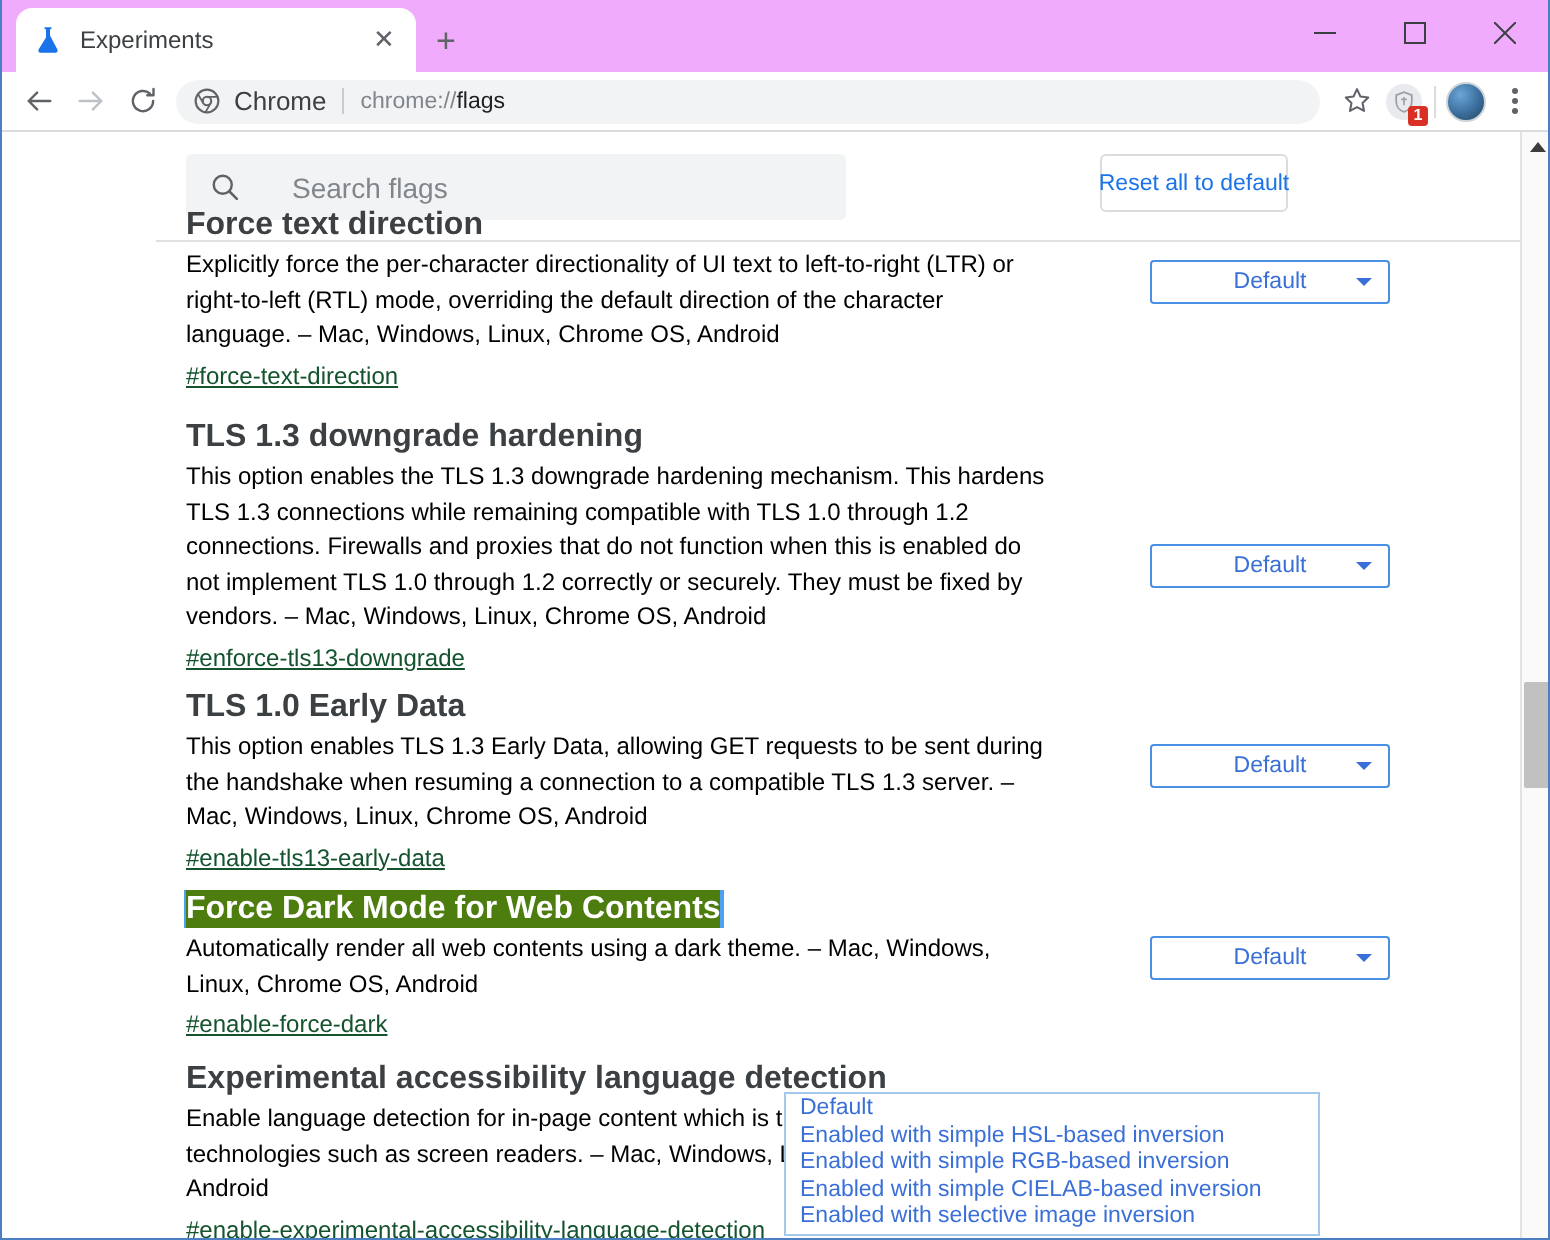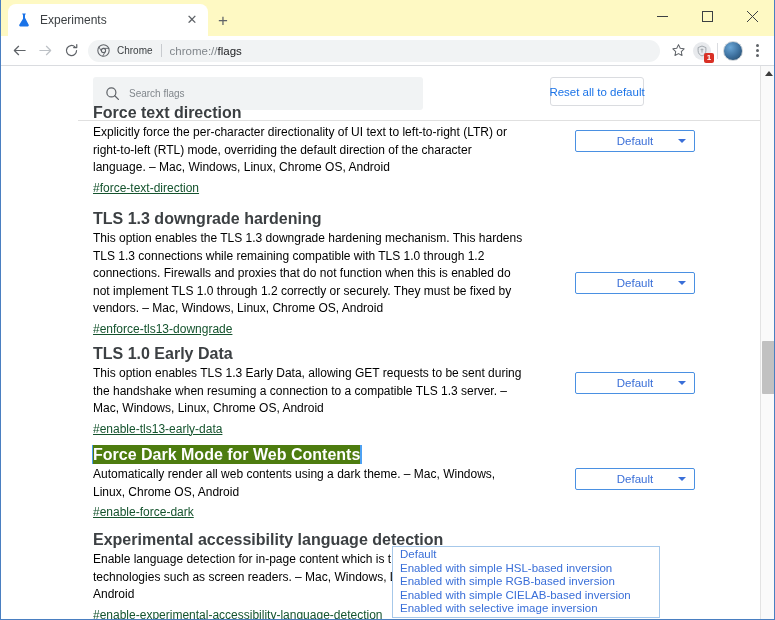--- a/index.html
+++ b/index.html
@@ -9,21 +9,21 @@
     overflow:hidden;
     background:#ffffff;
   }
 
   
   .window { position:relative; width:775px; height:620px; background:#dee1e6; }
 
   
   .tabstrip {
     position:absolute; left:0; top:0; width:775px; height:36px;
-    background:#fef9c3;
+    background:#f0abfc;
   }
   .tab {
     position:absolute; left:8px; top:4px; width:200px; height:32px;
     background:#ffffff;
     border-radius:8px 8px 0 0;
     display:flex; align-items:center; padding:0 8px;
   }
   .tab-favicon { width:16px; height:16px; margin-right:8px; flex:none; display:block; }
   .tab-title {
     flex:1; font-size:12px; color:#3c4043; white-space:nowrap;
@@ -57,21 +57,21 @@
     width:26px; height:26px; display:flex; align-items:center; justify-content:center;
     color:#5f6368; cursor:pointer; flex:none;
   }
   .navbtn.disabled { color:#bdc1c6; }
   .omnibox {
     flex:1; height:22px; margin:0 6px 0 4px; background:#f1f3f4;
     border-radius:11px; display:flex; align-items:center; padding:0 9px;
     min-width:0;
   }
   .omni-icon { width:13px; height:13px; margin-right:7px; flex:none; display:block; }
-  .omni-chrome { font-size:10px; color:#3c4043; white-space:nowrap;text-align:center; }
+  .omni-chrome { font-size:13px; color:#3c4043; white-space:nowrap;text-align:center; }
   .omni-sep {
     width:1px; height:13px; background:#c8cbcf; margin:0 8px; flex:none;
   }
   .omni-url { font-size:11.5px; color:#80868b; white-space:nowrap; }
   .omni-url b { color:#202124; font-weight:400; }
   .tb-icon {
     width:24px; height:24px; display:flex; align-items:center; justify-content:center;
     color:#5f6368; cursor:pointer; flex:none; position:relative;
   }
   .ext-icon {
@@ -108,21 +108,21 @@
     position:absolute; left:0; top:6px; width:600px; height:48px;
   }
   .searchbox {
     position:absolute; left:15px; top:5px; width:330px; height:33px;
     background:#f1f3f4; border-radius:3px; display:flex; align-items:center;
     padding:0 12px;
   }
   .search-icon { width:15px; height:15px; margin-right:9px; flex:none; color:#5f6368; }
   .search-input {
     border:0; background:transparent; outline:none; flex:1;
-    font-family:"Liberation Sans", sans-serif; font-size:10px; color:#3c4043;
+    font-family:"Liberation Sans", sans-serif; font-size:14px; color:#3c4043;margin-left:17px;
   }
   .search-input::placeholder { color:#80868b; }
   .resetbtn {
     position:absolute; left:472px; top:5px; width:94px; height:29px;
     border:1px solid #dadce0; border-radius:3px; background:#fff;
     color:#1a73e8; font-size:11.5px; font-family:"Liberation Sans", sans-serif;
     cursor:pointer; display:flex; align-items:center; justify-content:center;
     white-space:nowrap;
   }
   .topdivider {

